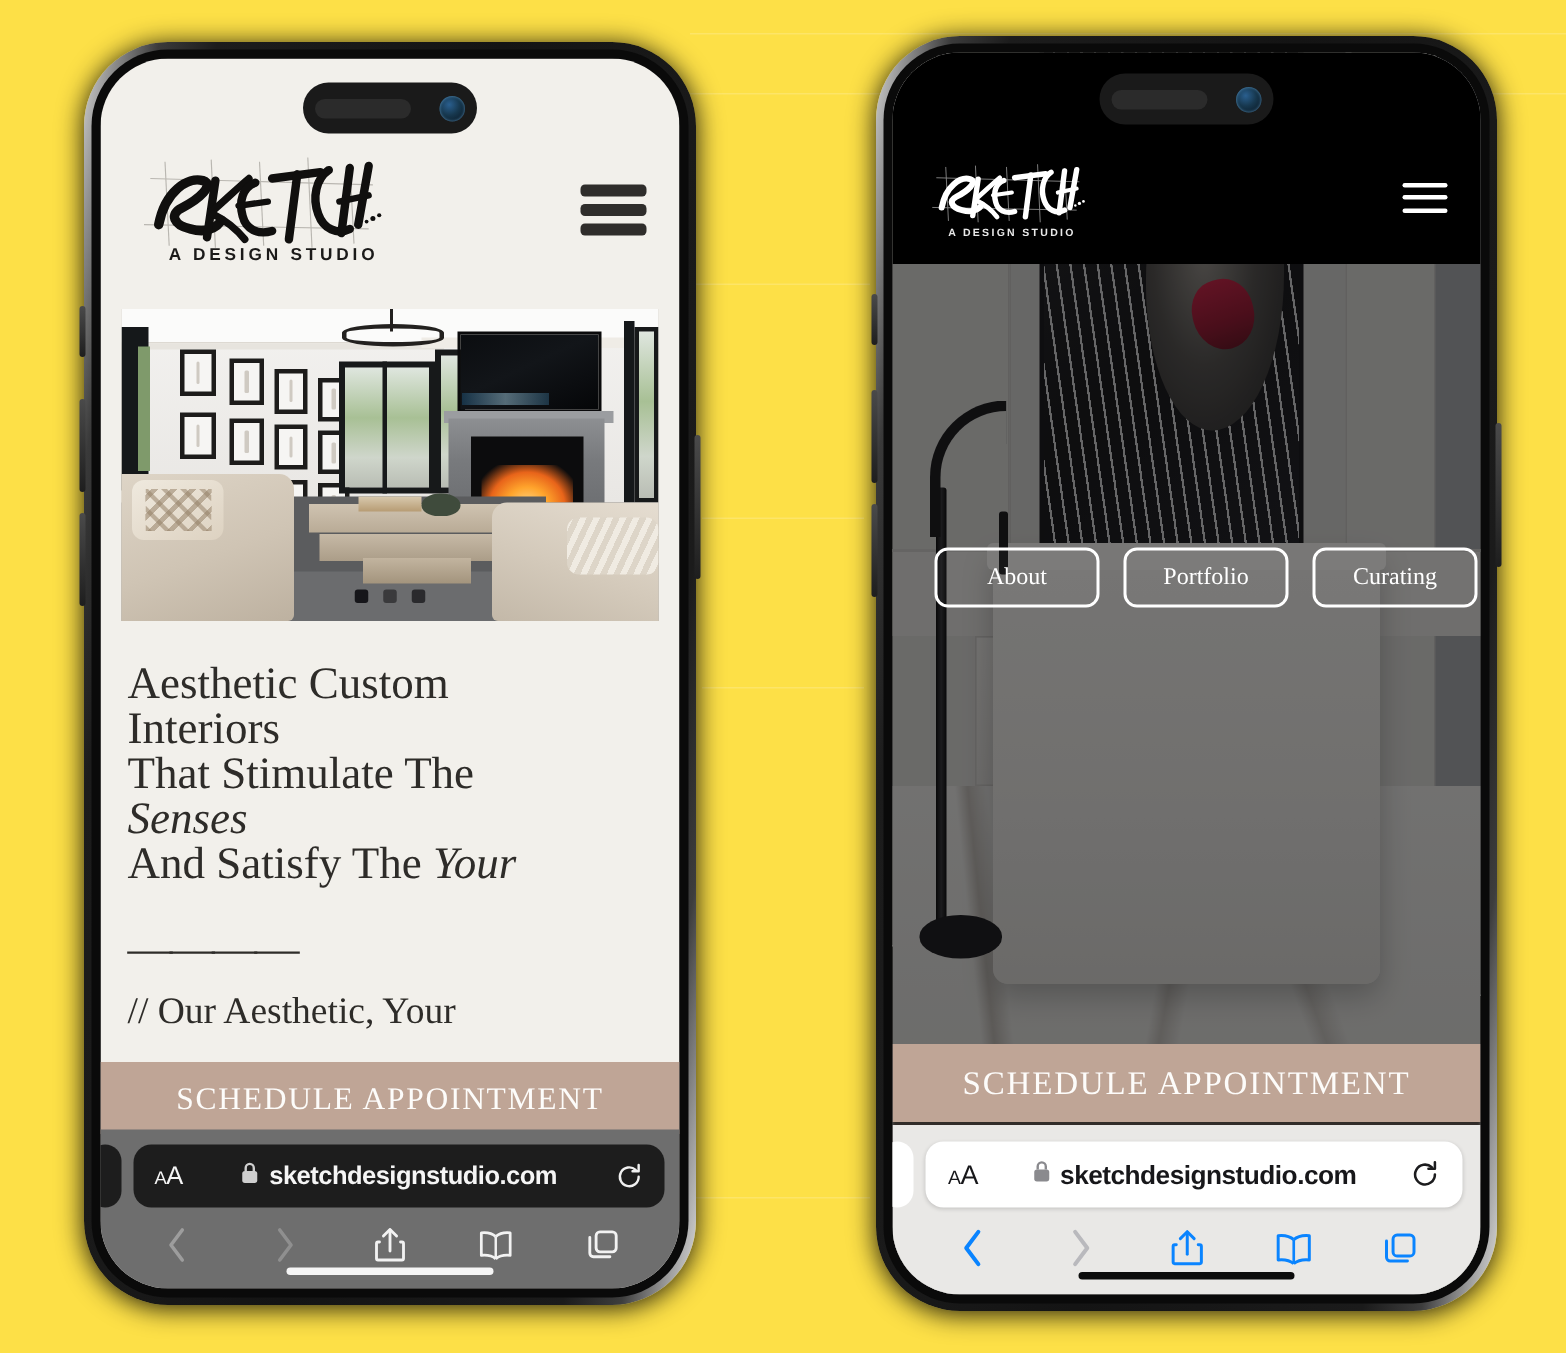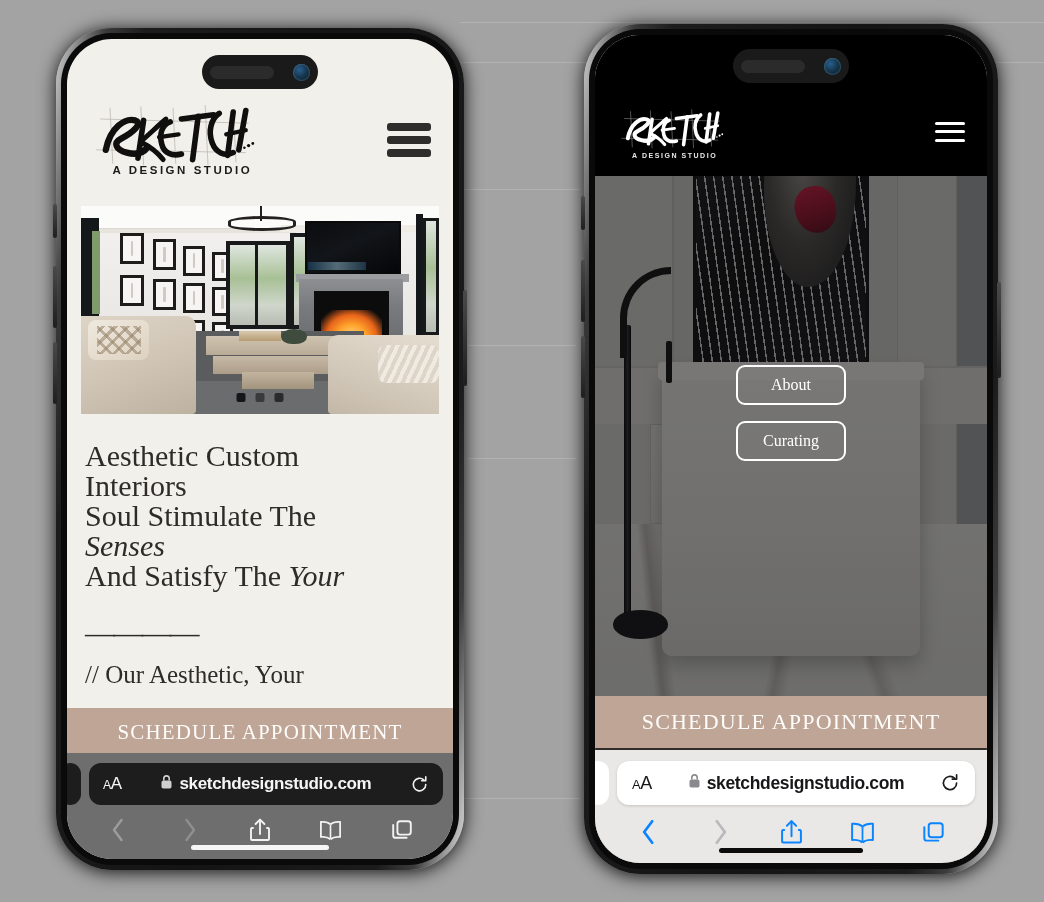--- a/index.html
+++ b/index.html
@@ -10,21 +10,21 @@
     height: 902px;
     background: #000000;
     overflow: hidden;
     font-family: "Liberation Sans", sans-serif;
   }
 
   #stage {
     position: relative;
     width: 1044px;
     height: 902px;
-    background: #a3a3a3;
+    background: #fde047;
   }
 
   
   .hairline {
     position: absolute;
     height: 1px;
     background: rgba(255,255,255,0.18);
     pointer-events: none;
   }
 
@@ -227,23 +227,24 @@
   .bt-rug       { position: absolute; left: 0; right: 0; background:
         linear-gradient(180deg, #3b332c 0%, #4a4038 28%, #6d6055 60%, #8d7f71 100%);
         filter: blur(1px); }
 
   .dark-scrim { position: absolute; inset: 0; background: rgba(16,16,18,0.54); z-index: 6; }
 
   .menu-overlay {
     position: absolute;
     left: 0; right: 0;
     display: flex;
-    flex-direction: column;
+    flex-direction: row;
     align-items: center;
     z-index: 12;
+    padding-left: 28px;
   }
   .menu-btn {
     display: flex;
     align-items: center;
     justify-content: center;
     border: 2px solid #ffffff;
     border-radius: 9px;
     color: #ffffff;
     font-family: "Liberation Serif", serif;
     background: rgba(255,255,255,0.03);
@@ -430,21 +431,21 @@
         <div class="carousel-dots" style="bottom:12px; gap:10px;">
           <i style="width:9px; height:9px; background:#16161a;"></i>
           <i style="width:9px; height:9px; background:#3a3a3c;"></i>
           <i style="width:9px; height:9px; background:#2a2a2d;"></i>
         </div>
       </div>
 
       <div class="headline" style="left:18px; top:402px; width:330px; color:#2e2c29; font-size:30px; line-height:1.0; font-weight:400;">
         <span class="ln">Aesthetic Custom</span>
         <span class="ln">Interiors</span>
-        <span class="ln">Soul Stimulate The</span>
+        <span class="ln">That Stimulate The</span>
         <span class="ln"><em>Senses</em></span>
         <span class="ln"><span>And Satisfy The </span><em>Your</em></span>
       </div>
 
       <div class="rule-dashes" style="left:18px; top:577px; color:#2e2c29; font-size:30px;">————</div>
 
       <div class="sub-line" style="left:18px; top:622px; color:#2e2c29; font-size:25px;">//  Our Aesthetic, Your</div>
       <div class="sub-line-2" style="left:18px; top:672px; color:#2e2c29; font-size:25px;">Experience</div>
 
       <div class="cta-bar" style="top:669px; height:48px; background:#bfa596; font-size:21px;">
@@ -615,20 +616,23 @@
           <span style="height:3px; background:#ffffff;"></span>
           <span style="height:3px; background:#ffffff;"></span>
         </div>
       </div>
 
       <div class="menu-overlay" style="top:330px; gap:16px;">
         <div class="menu-btn" style="width:110px; height:40px; font-size:16px;">
           <span>About</span>
         </div>
         <div class="menu-btn" style="width:110px; height:40px; font-size:16px;">
+          <span>Portfolio</span>
+        </div>
+        <div class="menu-btn" style="width:110px; height:40px; font-size:16px;">
           <span>Curating</span>
         </div>
       </div>
 
       <div class="cta-bar" style="top:661px; height:52px; background:#bfa596; font-size:22px;">
         <span>SCHEDULE APPOINTMENT</span>
       </div>
 
       <div class="safari light" style="height:113px;">
         <div class="safari-urlrow" style="padding:11px 12px 0 0; gap:8px;">

